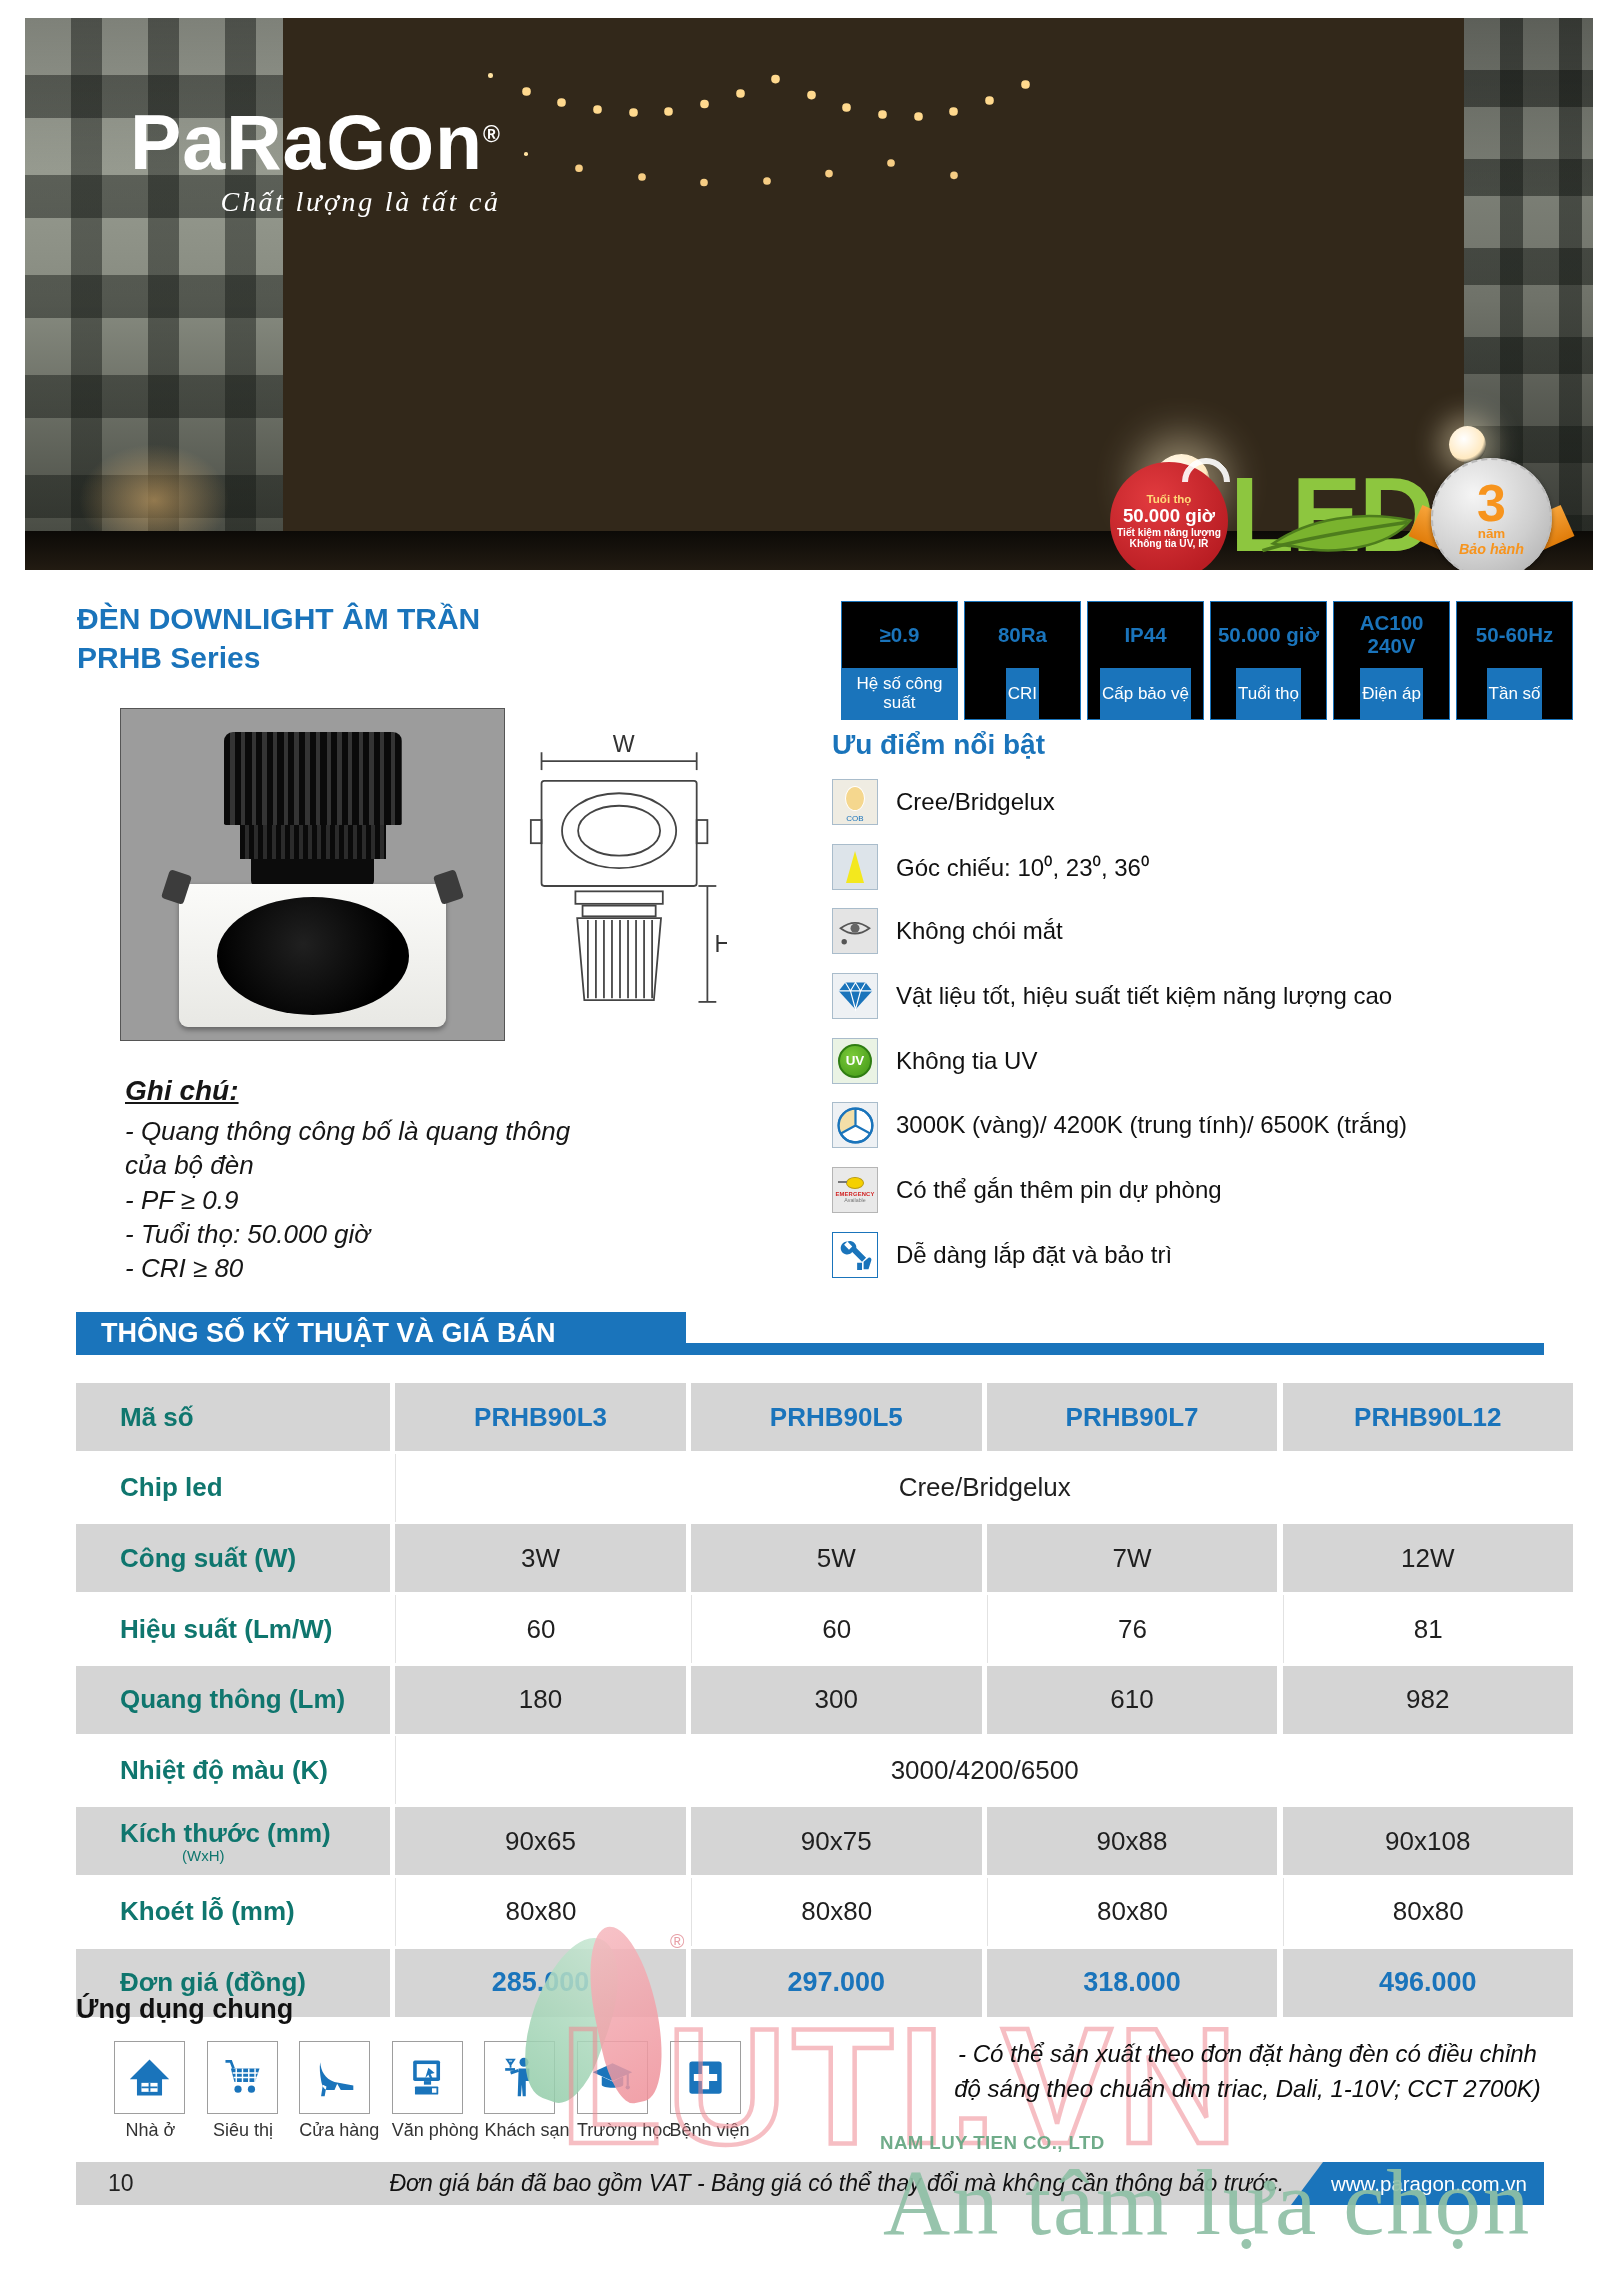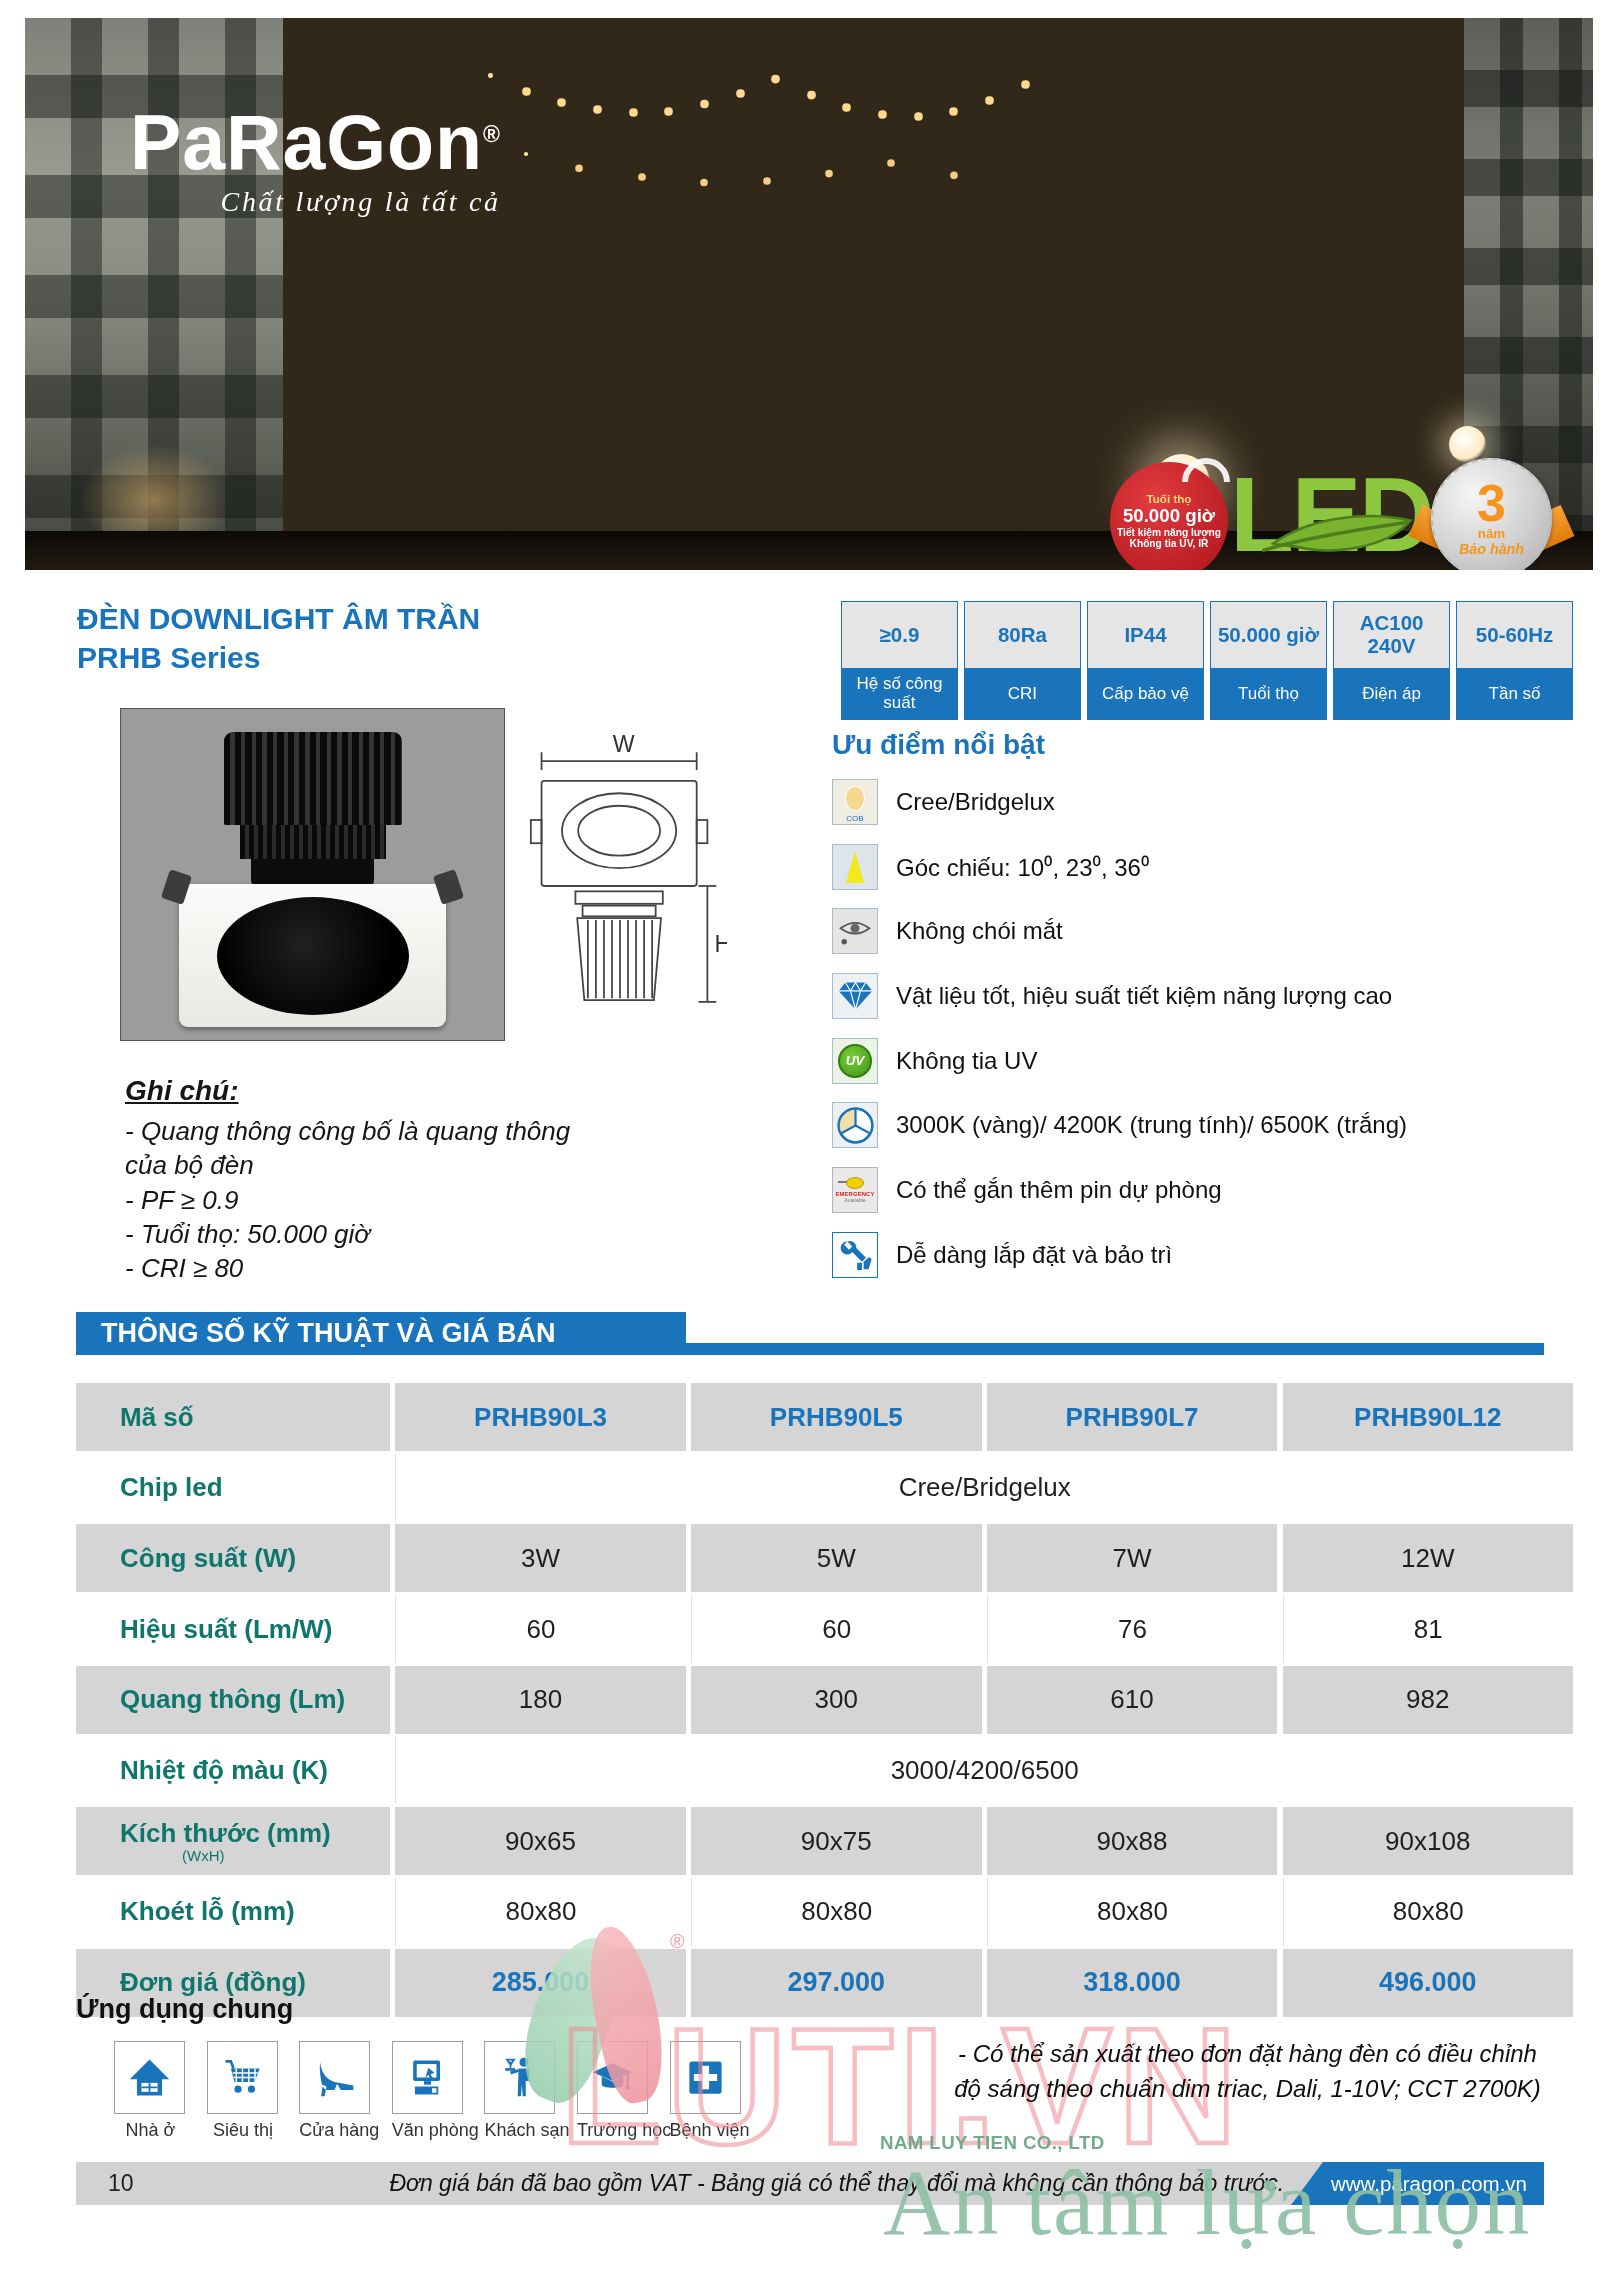--- a/index.html
+++ b/index.html
@@ -77,21 +77,21 @@
     background:radial-gradient(circle at 35% 30%,#f5f5f5,#cfcfcf 55%,#a8a8a8);
     outline:2.7px dashed #b9b9b9;outline-offset:-2.7px;box-shadow:0 1.8px 5.3px rgba(0,0,0,.4);
     display:flex;flex-direction:column;align-items:center;justify-content:center;color:#f7941d;}
   .medal-num{font-size:52px;font-weight:bold;line-height:.9;}
   .medal-unit{font-size:13.4px;font-weight:bold;}
   .medal-lab{font-size:14.3px;font-weight:bold;font-style:italic;}
 
   
   .title{position:absolute;left:77px;top:599px;color:#1a74bb;font-weight:bold;font-size:30px;line-height:1.3;}
   .spec-row{position:absolute;left:841px;top:601px;width:732px;display:flex;gap:6.2px;}
-  .spec{flex:1;border:1.8px solid #1a74bb;display:flex;flex-direction:column;background:#e5e5e5;}
+  .spec{flex:1;border:1.8px solid #1a74bb;display:flex;flex-direction:column;background:#000000;align-items:center;}
   .spec-val{height:62px;display:flex;align-items:center;justify-content:center;text-align:center;
     color:#1a74bb;font-weight:bold;font-size:20.5px;line-height:1.1;padding:1.8px;}
   .spec-lab{min-height:46px;background:#1a74bb;color:#fff;font-size:17px;line-height:1.15;
     display:flex;align-items:center;justify-content:center;text-align:center;padding:2.7px 1.8px;}
 
   
   .photo{position:absolute;left:120px;top:708px;width:383px;height:331px;background:#9c9c9c;
     border:0.9px solid #555;display:flex;flex-direction:column;align-items:center;}
   .fins{margin-top:23px;width:178px;height:93px;border-radius:9px 9px 1.8px 1.8px;
     background:repeating-linear-gradient(90deg,#0a0a0a 0 6.2px,#343434 6.2px 10.7px);}
@@ -119,21 +119,21 @@
     display:flex;align-items:center;justify-content:center;position:relative;box-sizing:border-box;}
   .feat-text{font-size:24px;color:#111;}
   .i-cob{background:#efece2;}
   .i-cob .oval{width:18px;height:23px;border-radius:50%;background:#f5d78e;border:1.8px solid #fff;margin-top:-7.1px;}
   .i-cob .cob-t{position:absolute;bottom:0.9px;left:0;right:0;text-align:center;font-size:8px;color:#1a74bb;}
   .i-beam{background:#dde4ea;}
   .i-beam .tri{width:0;height:0;border-left:9.8px solid transparent;border-right:9.8px solid transparent;border-bottom:32px solid #f3e81e;}
   .i-eye{background:#e4e4e4;}
   .i-uv{background:#eaf3e4;}
   .i-uv .uv-c{width:34px;height:34px;border-radius:50%;background:radial-gradient(circle at 40% 35%,#7ccb3a,#3f9615);
-    border:2.7px solid #2f7d12;color:#fff;font-weight:bold;font-style:italic;font-size:13.4px;
+    border:2.7px solid #2f7d12;color:#fff;font-weight:bold;font-size:13.4px;
     display:flex;align-items:center;justify-content:center;box-sizing:border-box;}
   .i-emg{background:#e9e9e9;border-color:#b5b5b5;flex-direction:column;}
   .emg-plug{width:16px;height:9.8px;border-radius:50%;background:#f5d000;border:0.9px solid #b99b17;position:relative;}
   .emg-plug::before{content:'';position:absolute;left:-9px;top:3.6px;width:9px;height:1.8px;background:#777;}
   .emg-t{font-size:5.8px;font-weight:bold;color:#d11f1f;margin-top:2.7px;letter-spacing:0.2px;}
   .emg-s{font-size:5.3px;color:#777;}
   .i-inst{background:#fff;border-color:#1a74bb;}
 
   
   .banner-wrap{position:absolute;left:76px;top:1312px;width:1468px;height:43px;}

